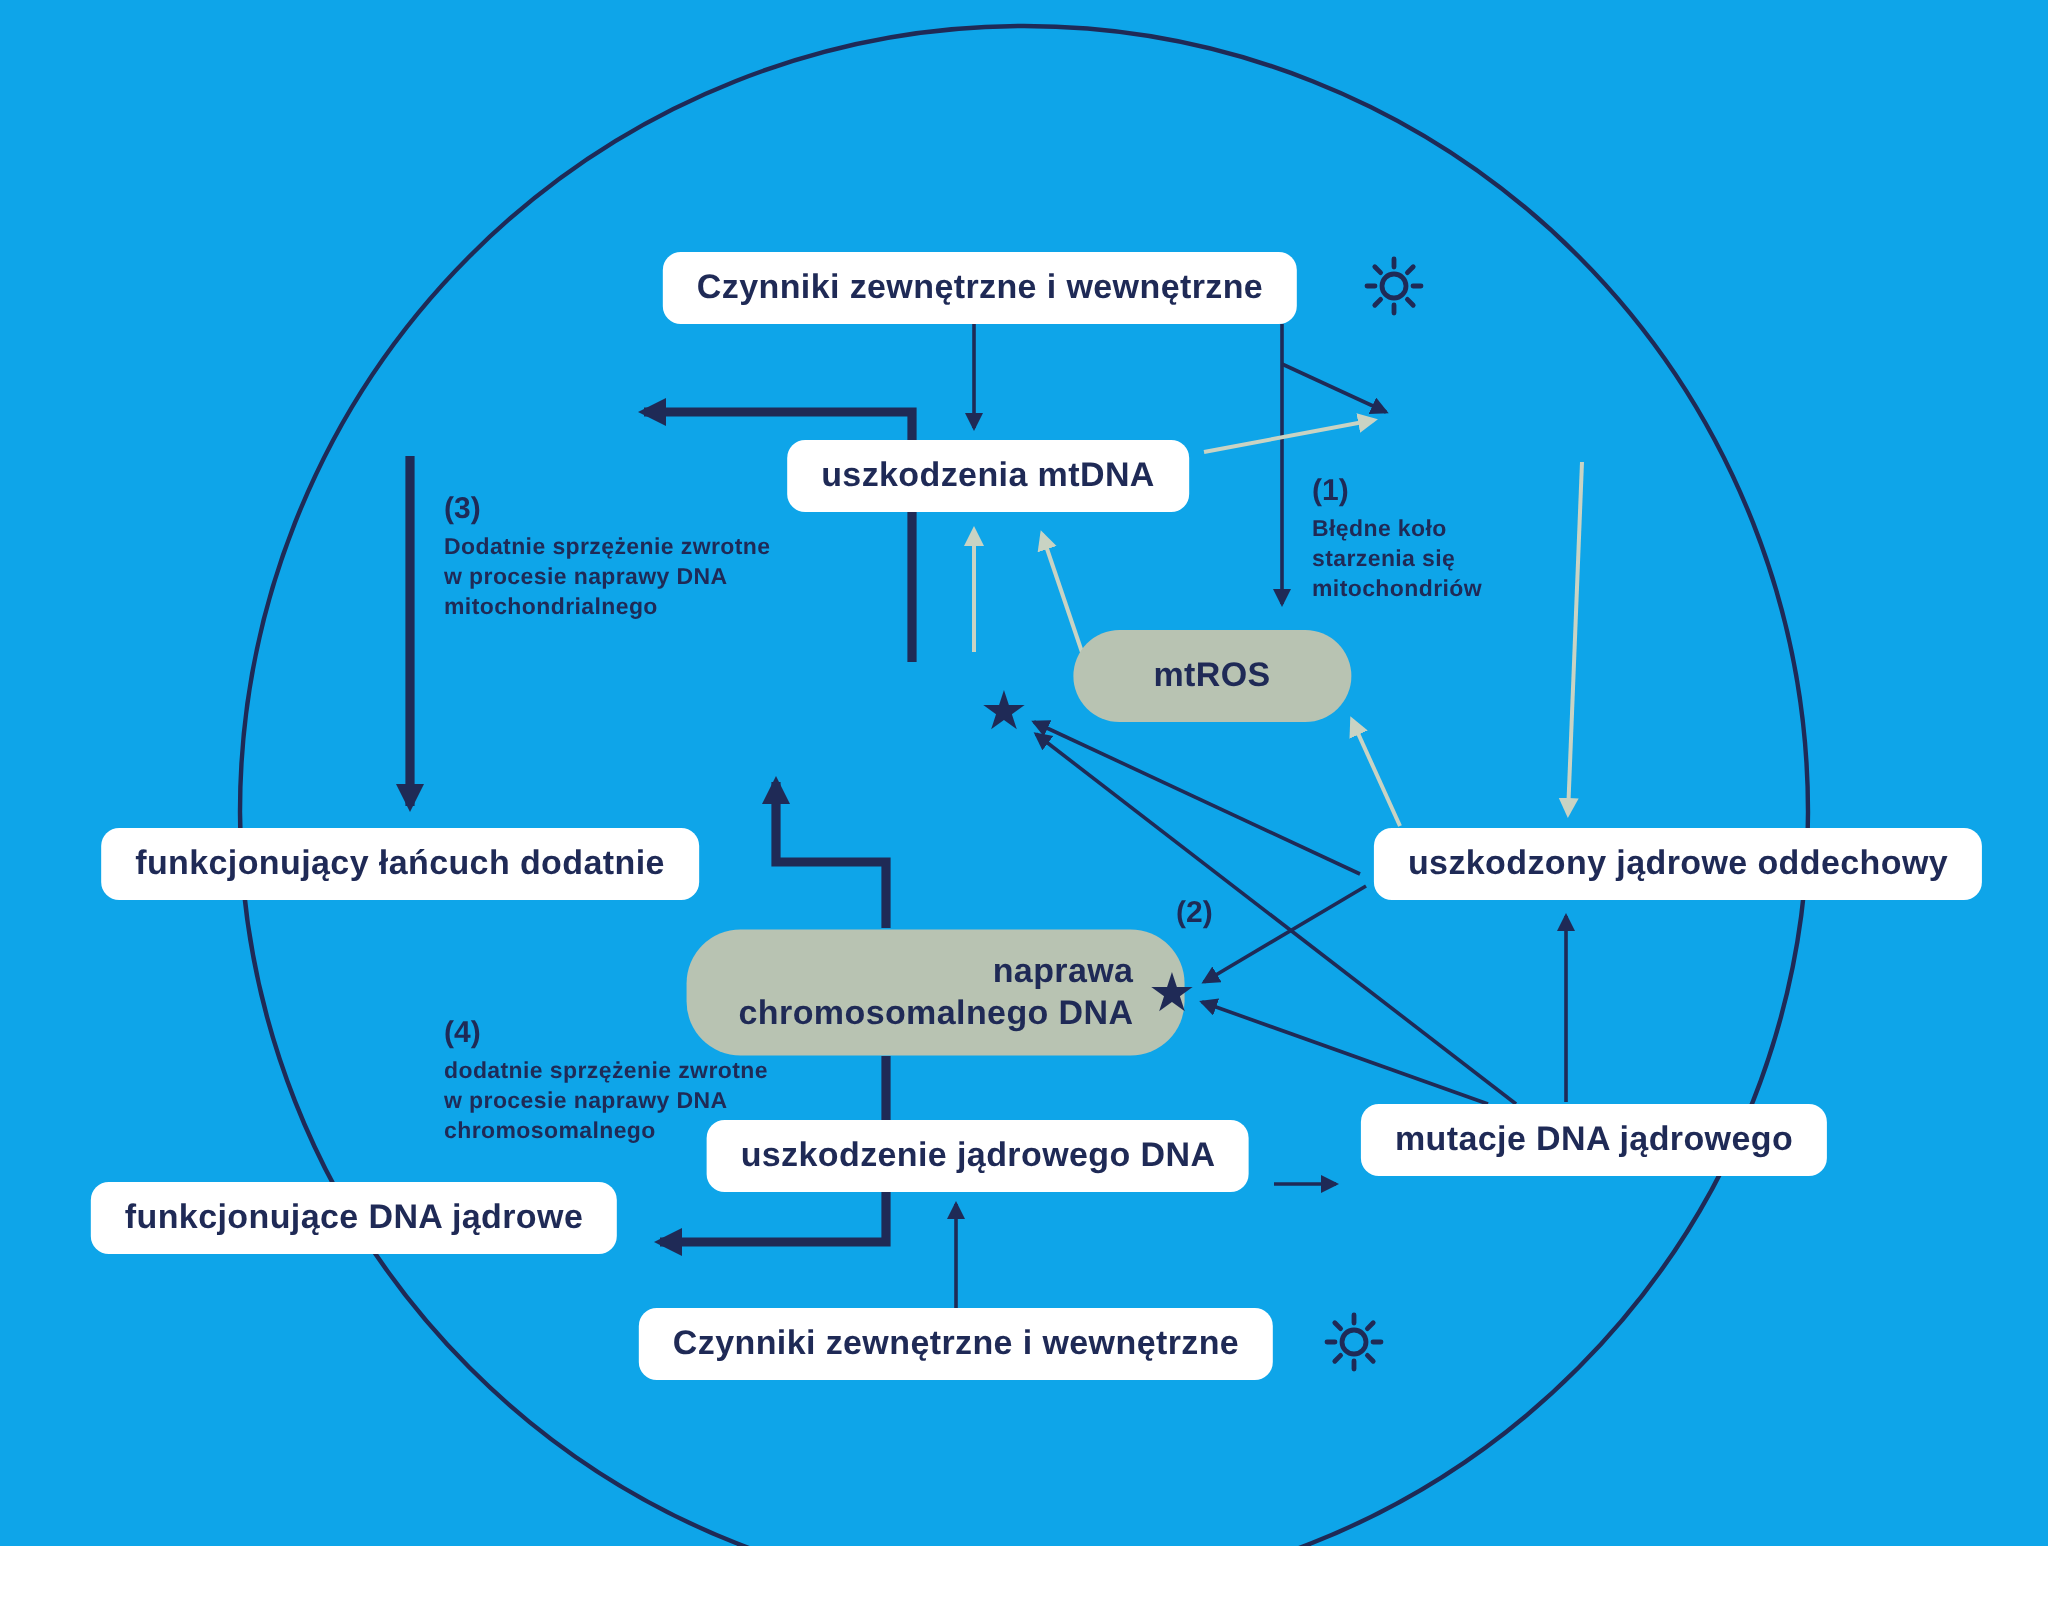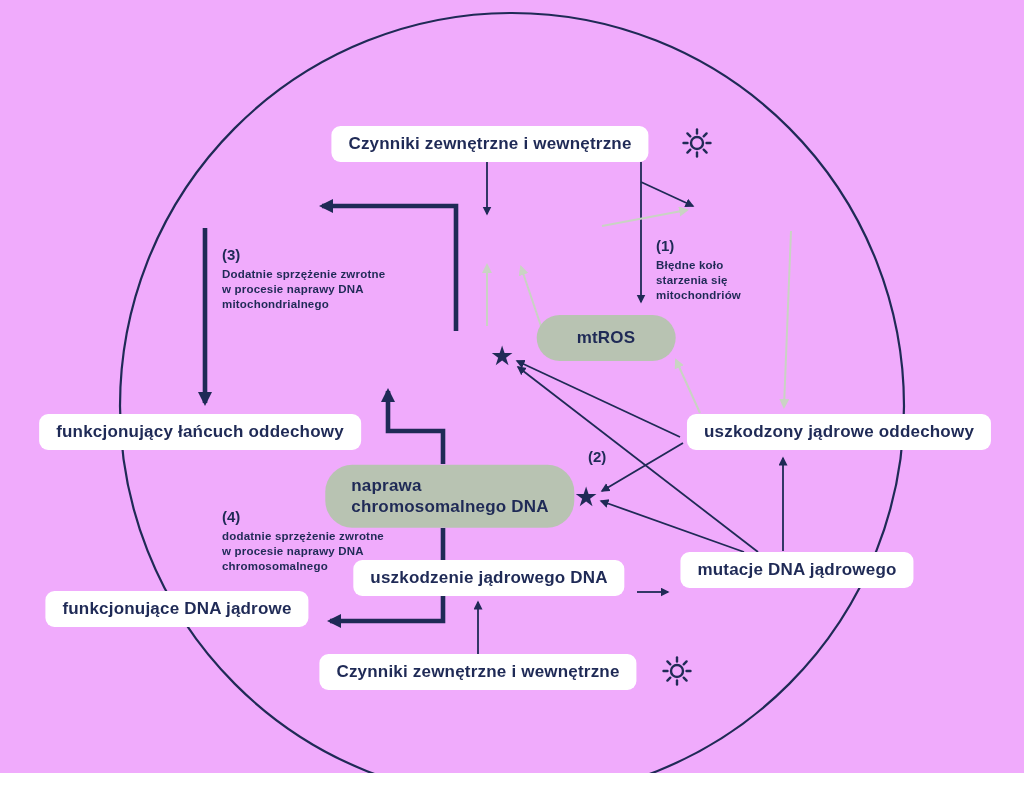--- a/index.html
+++ b/index.html
@@ -1,33 +1,33 @@
 <!DOCTYPE html>
 <html><head>
 <meta charset="utf-8">
 <style>
   html,body{margin:0;padding:0;}
   body{font-family:"Liberation Sans",sans-serif;}
   #stage{
     position:relative;width:1024px;height:773px;
-    background:#f0abfc;overflow:hidden;
+    background:#0ea5e9;overflow:hidden;
   }
   #lines{position:absolute;left:0;top:0;z-index:1;}
   .circle{fill:none;stroke:#1f2a56;stroke-width:2.2;}
   .tk{fill:none;stroke:#1f2a56;stroke-width:4.6;stroke-linejoin:miter;}
   .tn{fill:none;stroke:#1f2a56;stroke-width:1.8;}
   .gn{fill:none;stroke:#c9d3c3;stroke-width:2;}
   .node{
     position:absolute;z-index:2;transform:translate(-50%,-50%);
     background:#ffffff;color:#1f2a56;
     font-size:17px;font-weight:bold;letter-spacing:.2px;
     padding:8px 17px;border-radius:9px;white-space:nowrap;
   }
   .pill{
-    background:#b8c3b2;border-radius:27px;text-align:left;
+    background:#b8c3b2;border-radius:27px;text-align:right;
     padding:13px 40px;
   }
   .multiline{white-space:pre-line;line-height:1.25;padding:10px 26px;}
   .note{position:absolute;z-index:3;color:#1f2a56;}
   .note-num{font-size:15px;font-weight:bold;margin-bottom:4px;}
   .note-text{font-size:11.5px;font-weight:bold;line-height:1.3;white-space:pre-line;letter-spacing:.2px;}
   .star{
     position:absolute;z-index:4;transform:translate(-50%,-50%);
     color:#1f2a56;font-size:27px;line-height:1;
   }
@@ -83,29 +83,30 @@
     <path class="gn" d="M543,332 L521,267" marker-end="url(#ah-g)"></path>
     <path class="gn" d="M602,226 L687,210" marker-end="url(#ah-g)"></path>
     <path class="gn" d="M791,231 L784,407" marker-end="url(#ah-g)"></path>
     <path class="gn" d="M700,413 L676,360" marker-end="url(#ah-g)"></path>
 
     <use href="#sun" x="697" y="143"></use>
     <use href="#sun" x="677" y="671"></use>
   </svg>
 
   <div class="node" style="left:490px;top:144px">Czynniki zewnętrzne i wewnętrzne</div>
-  <div class="node" style="left:200px;top:432px">funkcjonujący łańcuch oddechowy</div>
+  <div class="node" style="left:494px;top:238px">uszkodzenia mtDNA</div>
+  <div class="node" style="left:200px;top:432px">funkcjonujący łańcuch dodatnie</div>
   <div class="node" style="left:839px;top:432px">uszkodzony jądrowe oddechowy</div>
   <div class="node" style="left:797px;top:570px">mutacje DNA jądrowego</div>
   <div class="node" style="left:489px;top:578px">uszkodzenie jądrowego DNA</div>
   <div class="node" style="left:177px;top:609px">funkcjonujące DNA jądrowe</div>
   <div class="node" style="left:478px;top:672px">Czynniki zewnętrzne i wewnętrzne</div>
 
   <div class="node pill" style="left:606px;top:338px">mtROS</div>
-  <div class="node pill multiline" style="left:450px;top:496px">naprawa
+  <div class="node pill multiline" style="left:468px;top:496px">naprawa
 chromosomalnego DNA</div>
 
   <span class="star" style="left:502px;top:356px">★</span>
   <span class="star" style="left:586px;top:497px">★</span>
 
   <div class="note" style="left:656px;top:237px">
     <div class="note-num">(1)</div>
     <div class="note-text">Błędne koło
 starzenia się
 mitochondriów</div>

